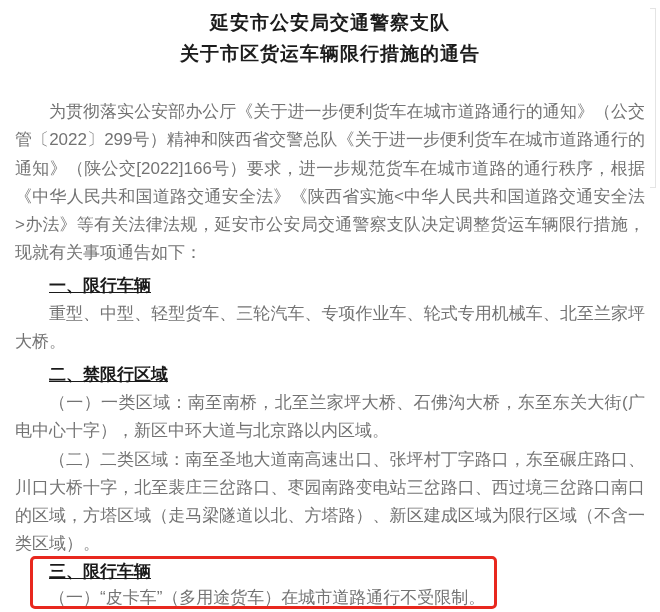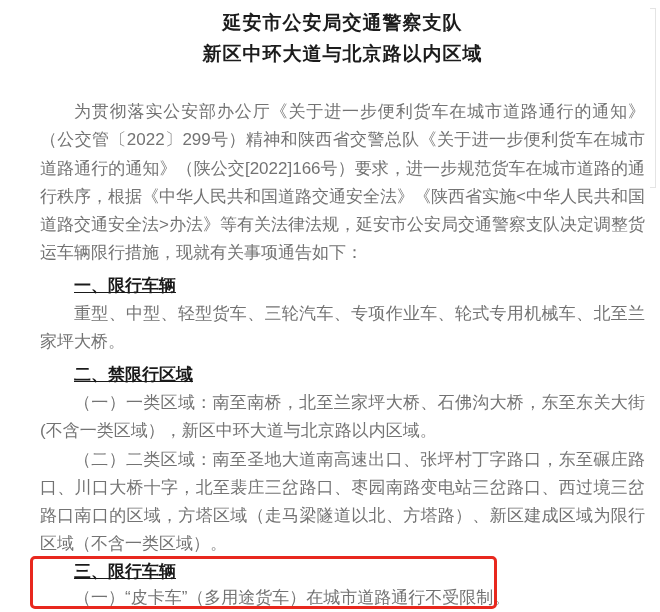--- a/index.html
+++ b/index.html
@@ -6,21 +6,20 @@
   body {
     width: 660px; height: 612px;
     background: #ffffff;
     overflow: hidden;
     position: relative;
     font-family: "Liberation Sans", sans-serif;
   }
   .doc {
     padding: 7px 15px 2px 15px;
     position: relative;
-    margin-left: 25px;
   }
   .title-line {
     text-align: center;
     font-size: 19px;
     font-weight: bold;
     line-height: 31px;
     color: #1c1c1c;
     letter-spacing: 1px;
   }
   .para, .heading {
@@ -58,29 +57,29 @@
     width: 5px; height: 178px;
     border: 1px solid #e4e4e4;
     border-left: none;
   }
 </style>
 </head>
 <body>
 
 <div class="doc">
   <div class="title-line">延安市公安局交通警察支队</div>
-  <div class="title-line">新区中环大道与北京路以内区域</div>
+  <div class="title-line">关于市区货运车辆限行措施的通告</div>
 
   <p class="para first-para">为贯彻落实公安部办公厅《关于进一步便利货车在城市道路通行的通知》（公交管〔2022〕299号）精神和陕西省交警总队《关于进一步便利货车在城市道路通行的通知》（陕公交[2022]166号）要求，进一步规范货车在城市道路的通行秩序，根据《中华人民共和国道路交通安全法》《陕西省实施&lt;中华人民共和国道路交通安全法&gt;办法》等有关法律法规，延安市公安局交通警察支队决定调整货运车辆限行措施，现就有关事项通告如下：</p>
 
   <div class="heading">一、限行车辆</div>
   <p class="para">重型、中型、轻型货车、三轮汽车、专项作业车、轮式专用机械车、北至兰家坪大桥。</p>
 
   <div class="heading">二、禁限行区域</div>
-  <p class="para">（一）一类区域：南至南桥，北至兰家坪大桥、石佛沟大桥，东至东关大街(不含一类区域），新区中环大道与北京路以内区域。</p>
+  <p class="para">（一）一类区域：南至南桥，北至兰家坪大桥、石佛沟大桥，东至东关大街(广电中心十字），新区中环大道与北京路以内区域。</p>
   <p class="para">（二）二类区域：南至圣地大道南高速出口、张坪村丁字路口，东至碾庄路口、川口大桥十字，北至裴庄三岔路口、枣园南路变电站三岔路口、西过境三岔路口南口的区域，方塔区域（走马梁隧道以北、方塔路）、新区建成区域为限行区域（不含一类区域）。</p>
 
   <div class="heading s3">三、限行车辆</div>
   <p class="para s3">（一）“皮卡车”（多用途货车）在城市道路通行不受限制。</p>
 </div>
 
 <div class="red-box" style="border-color: rgb(232, 40, 30);"></div>
 <div class="edge-bracket"></div>
 
 </body></html>

